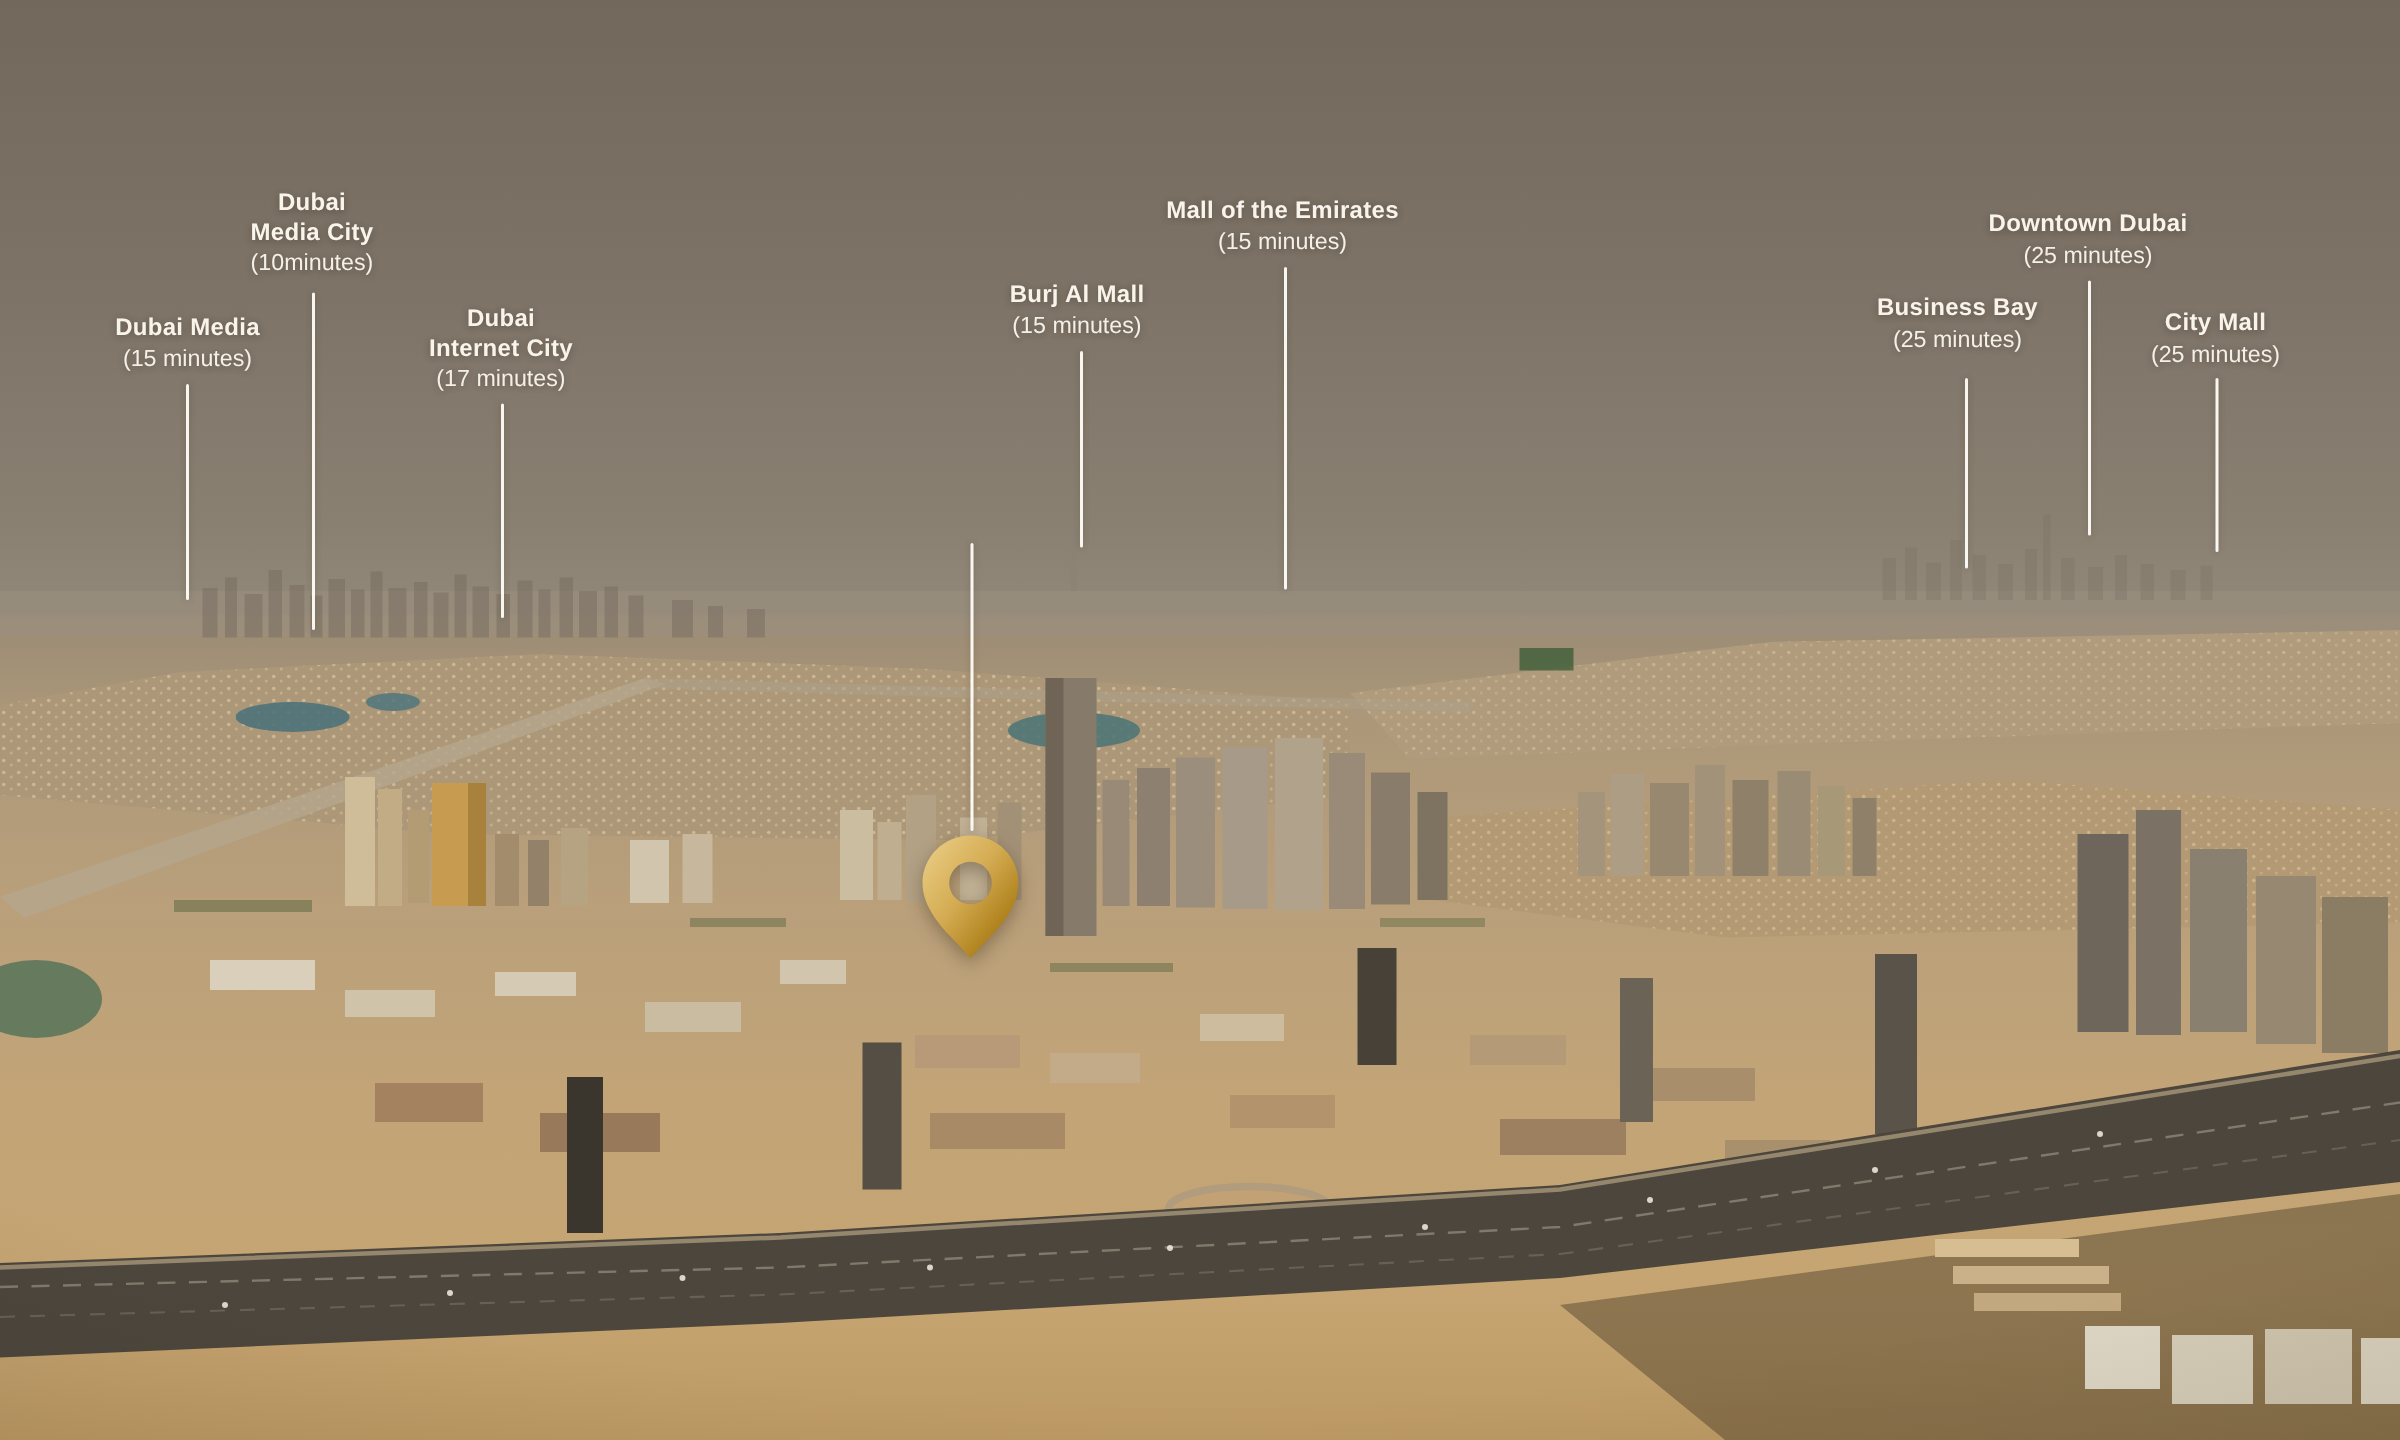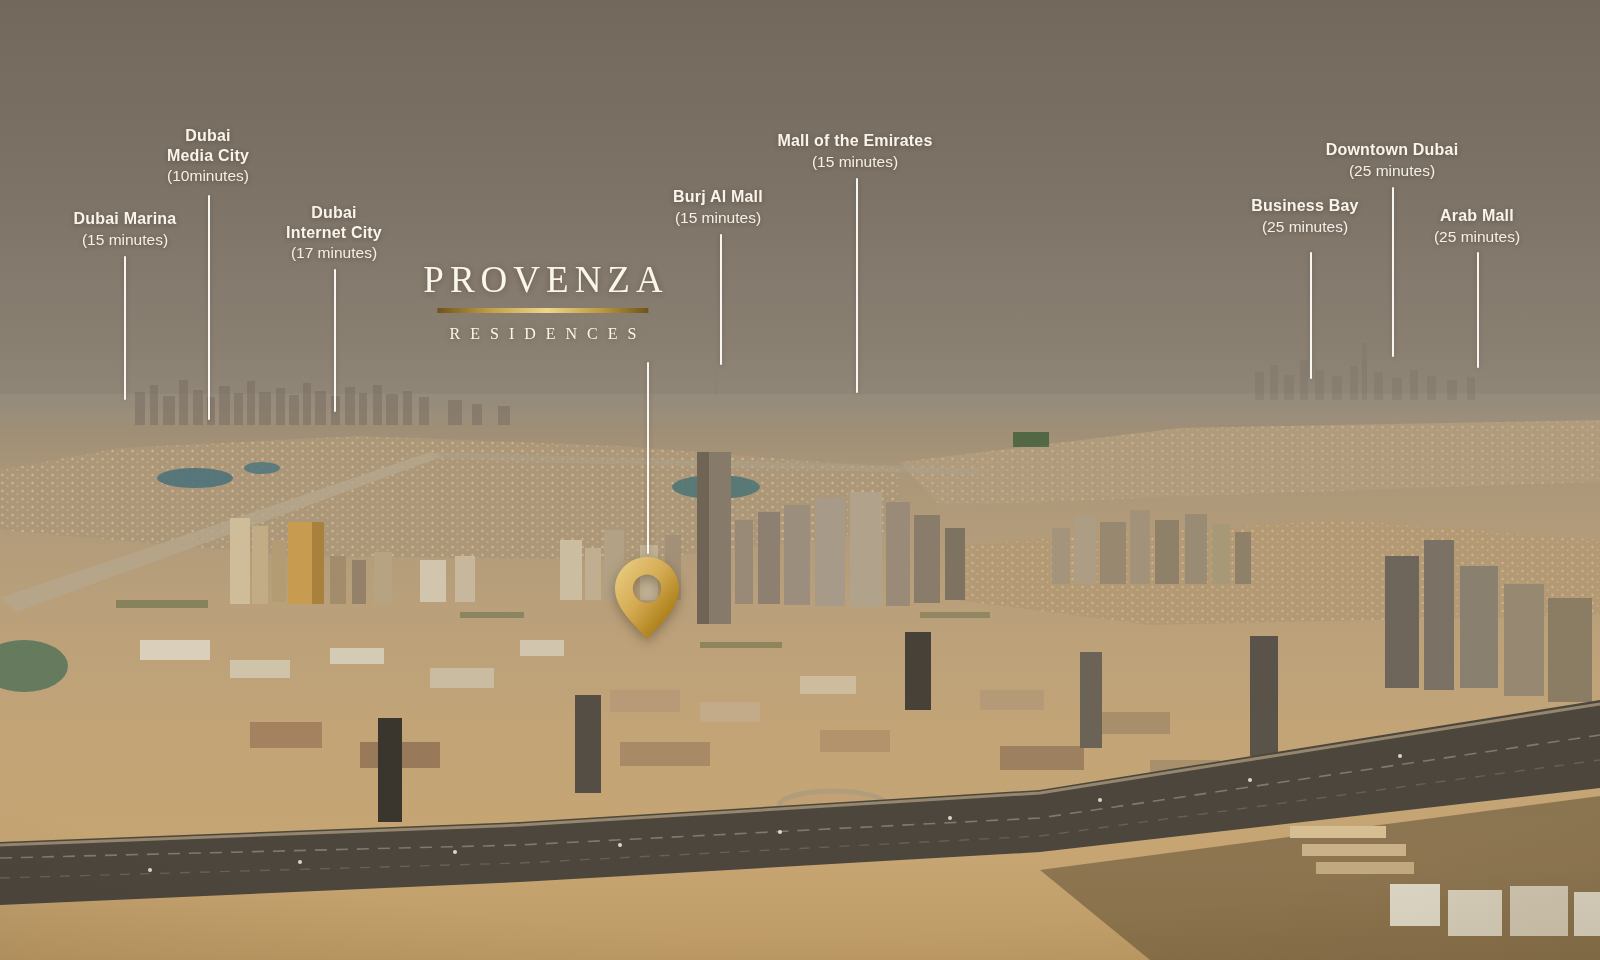--- a/index.html
+++ b/index.html
@@ -259,21 +259,21 @@
   <div class="vline" style="left:209px;top:195px;height:225px"></div>
   <div class="vline" style="left:335px;top:269px;height:143px"></div>
   <div class="vline" style="left:721px;top:234px;height:131px"></div>
   <div class="vline" style="left:857px;top:178px;height:215px"></div>
   <div class="vline" style="left:1311px;top:252px;height:127px"></div>
   <div class="vline" style="left:1393px;top:187px;height:170px"></div>
   <div class="vline" style="left:1478px;top:252px;height:116px"></div>
   <div class="vline" style="left:648px;top:362px;height:192px"></div>
 
   <div class="loc" style="left:125px;top:209px">
-    <div class="loc-name">Dubai Marina</div>
+    <div class="loc-name">Dubai Media</div>
     <div class="loc-time">(15 minutes)</div>
   </div>
   <div class="loc" style="left:208px;top:126px">
     <div class="loc-name">Dubai
 Media City</div>
     <div class="loc-time">(10minutes)</div>
   </div>
   <div class="loc" style="left:334px;top:203px">
     <div class="loc-name">Dubai
 Internet City</div>
@@ -289,29 +289,24 @@
   </div>
   <div class="loc" style="left:1305px;top:196px">
     <div class="loc-name">Business Bay</div>
     <div class="loc-time">(25 minutes)</div>
   </div>
   <div class="loc" style="left:1392px;top:140px">
     <div class="loc-name">Downtown Dubai</div>
     <div class="loc-time">(25 minutes)</div>
   </div>
   <div class="loc" style="left:1477px;top:206px">
-    <div class="loc-name">Arab Mall</div>
+    <div class="loc-name">City Mall</div>
     <div class="loc-time">(25 minutes)</div>
   </div>
 
-  <div class="logo">
-    <div class="logo-name">PROVENZA</div>
-    <div class="logo-bar"></div>
-    <div class="logo-sub">RESIDENCES</div>
-  </div>
 
   <svg class="pin" viewBox="0 0 68 86" aria-hidden="true">
     <defs>
       <linearGradient id="goldPin2" x1="0" y1="0" x2="1" y2="1">
         <stop offset="0" stop-color="#ecd18a"></stop>
         <stop offset=".45" stop-color="#d4ab52"></stop>
         <stop offset=".75" stop-color="#b1841f"></stop>
         <stop offset="1" stop-color="#96701c"></stop>
       </linearGradient>
     </defs>

